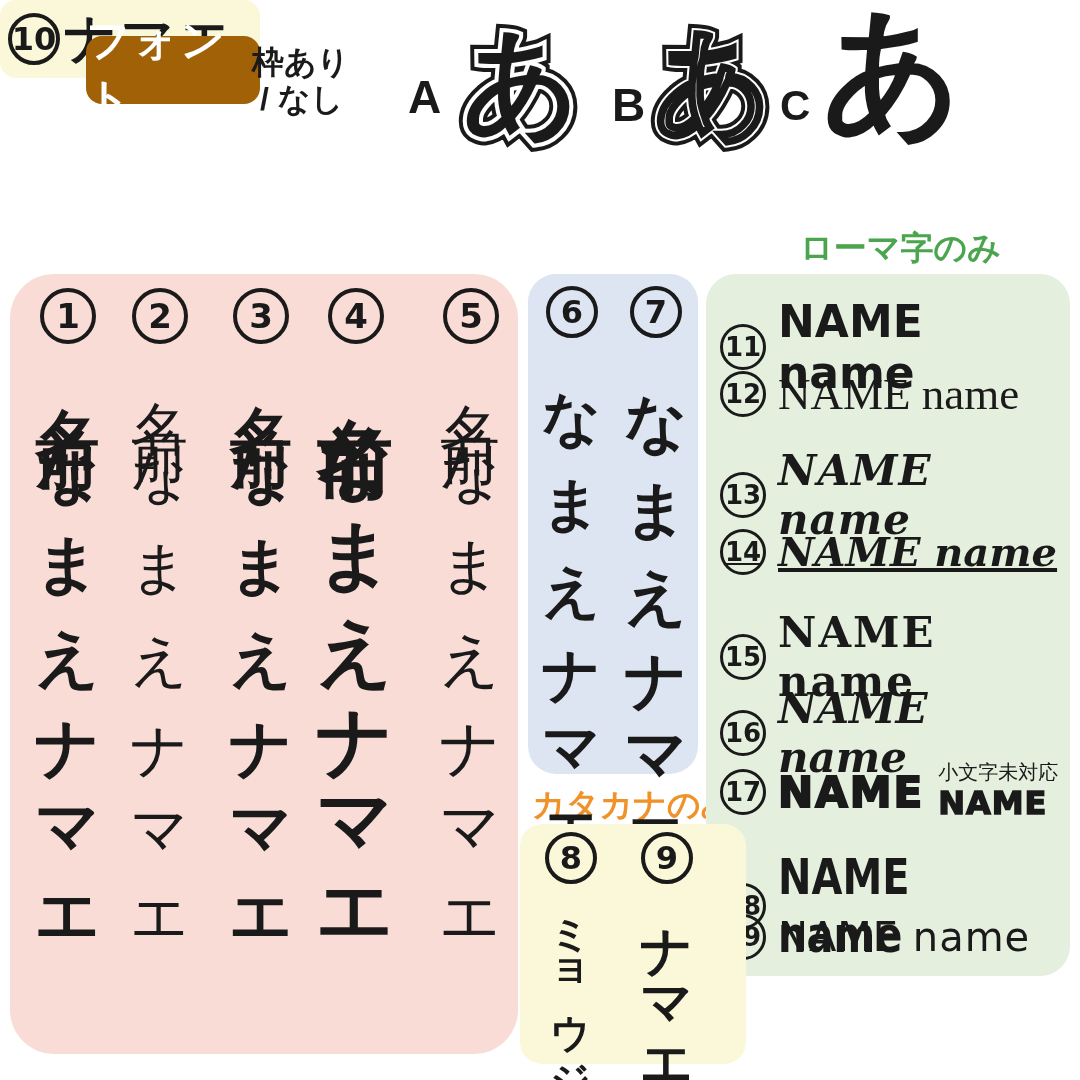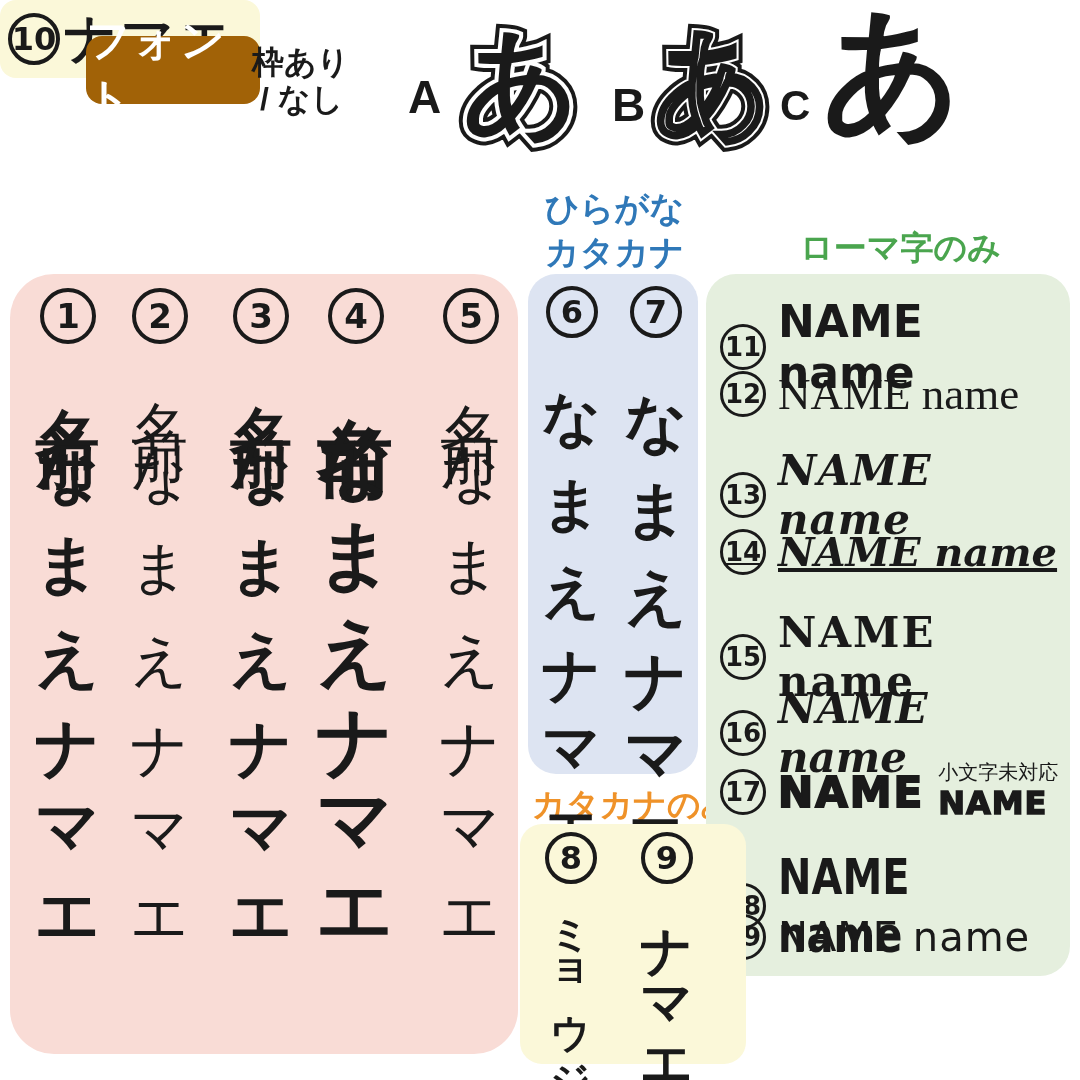--- a/index.html
+++ b/index.html
@@ -116,24 +116,20 @@
   <div class="abc-label lbl-b">B</div>
   <div class="glyph-stack stack-b">
     <span class="stroke-outer">あ</span>
     <span class="stroke-mid">あ</span>
     <span class="fill-line">あ</span>
   </div>
 
   <div class="abc-label lbl-c">C</div>
   <div class="solid-c">あ</div>
 
-  <div class="blue-label">
-    <div>ひらがな</div>
-    <div>カタカナ</div>
-  </div>
   <div class="green-label">ローマ字のみ</div>
   <div class="orange-label">カタカナのみ</div>
 
   <div class="box box-pink">
     <div class="vcol c1">
       <div class="num num-lg">1</div>
       <div class="vtext">名前なまえナマエ</div>
     </div>
     <div class="vcol c2">
       <div class="num num-lg">2</div>

